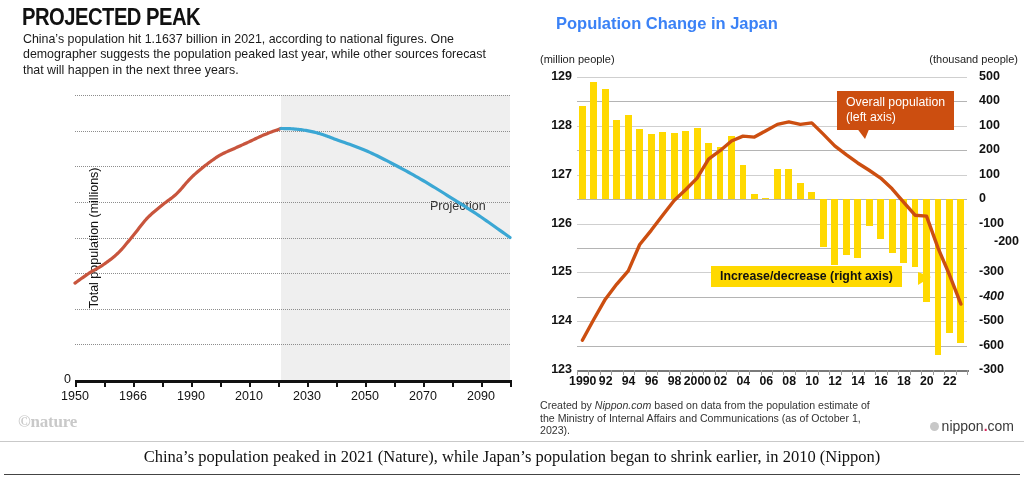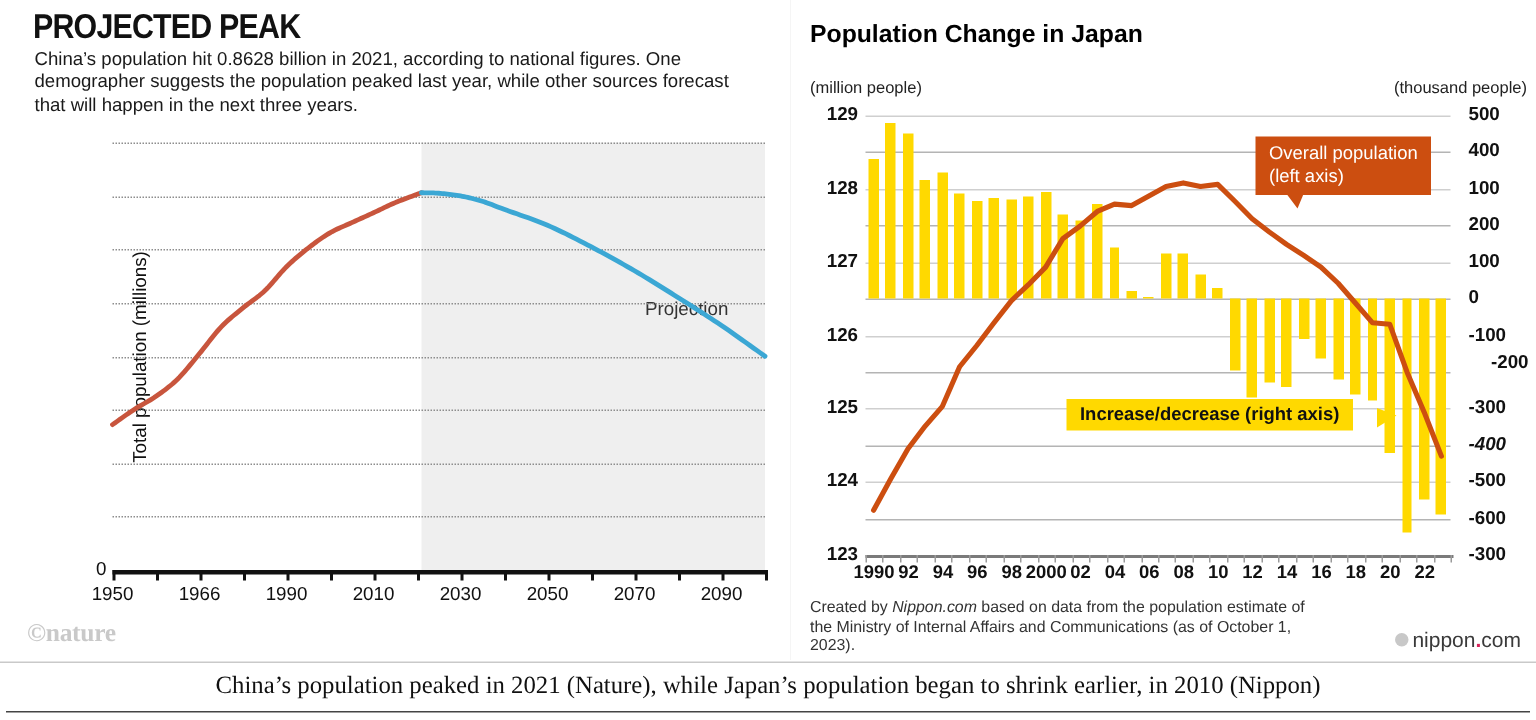--- a/index.html
+++ b/index.html
@@ -48,22 +48,22 @@
   #nature-logo{
     position:absolute;left:18px;top:412px;
     font-family:"Liberation Serif", serif;font-weight:bold;font-size:17px;
     color:#c9c9c9;letter-spacing:-0.2px;
   }
 
   
   #right-panel{position:absolute;left:527px;top:0;width:497px;height:440px;background:#fff;}
   #panel-divider{position:absolute;left:527px;top:0;width:1.5px;height:440px;background:#d8d8d8;}
   #jp-title{
-    position:absolute;left:13px;top:14px;
-    font-size:16.5px;font-weight:bold;color:#000000;
+    position:absolute;left:29px;top:14px;
+    font-size:16.5px;font-weight:bold;color:#3b82f6;
   }
   #jp-unit-left{position:absolute;left:13px;top:53px;font-size:11px;color:#222;}
   #jp-unit-right{position:absolute;right:6px;top:53px;font-size:11px;color:#222;}
   #jp-plot{position:absolute;left:50px;top:77px;width:390px;height:293px;}
   .jgrid{position:absolute;left:0;width:390px;height:0;border-top:1px solid #cfcfcf;}
   .jgrid.major{border-top-color:#b4b4b4;}
   .jylabel-l{
     position:absolute;right:452px;width:40px;text-align:right;
     font-size:12.5px;font-weight:bold;color:#111;transform:translateY(-8px);
   }
@@ -123,21 +123,21 @@
   }
   #caption-rule-bottom{position:absolute;left:4px;top:474px;width:1016px;height:1px;background:#444;}
 </style>
 </head>
 <body>
 
 <div id="root">
 
   <div id="left-panel">
     <div id="nature-title">PROJECTED PEAK</div>
-    <div id="nature-standfirst">China’s population hit 0.8628 billion in 2021, according to national figures. One demographer suggests the population peaked last year, while other sources forecast that will happen in the next three years.</div>
+    <div id="nature-standfirst">China’s population hit 1.1637 billion in 2021, according to national figures. One demographer suggests the population peaked last year, while other sources forecast that will happen in the next three years.</div>
 
     <div id="nature-plot">
       <div id="projection-band" style="left: 205.9px; width: 229.1px;"></div>
       <div id="projection-label">Projection</div>
       <div id="nature-ytitle">Total population (millions)</div>
       <div id="nature-gridlines">
           <div class="ngrid" style="top: 249.375px;"></div>
           <div class="ngrid" style="top: 213.75px;"></div>
           <div class="ngrid" style="top: 178.125px;"></div>
           <div class="ngrid" style="top: 142.5px;"></div>

